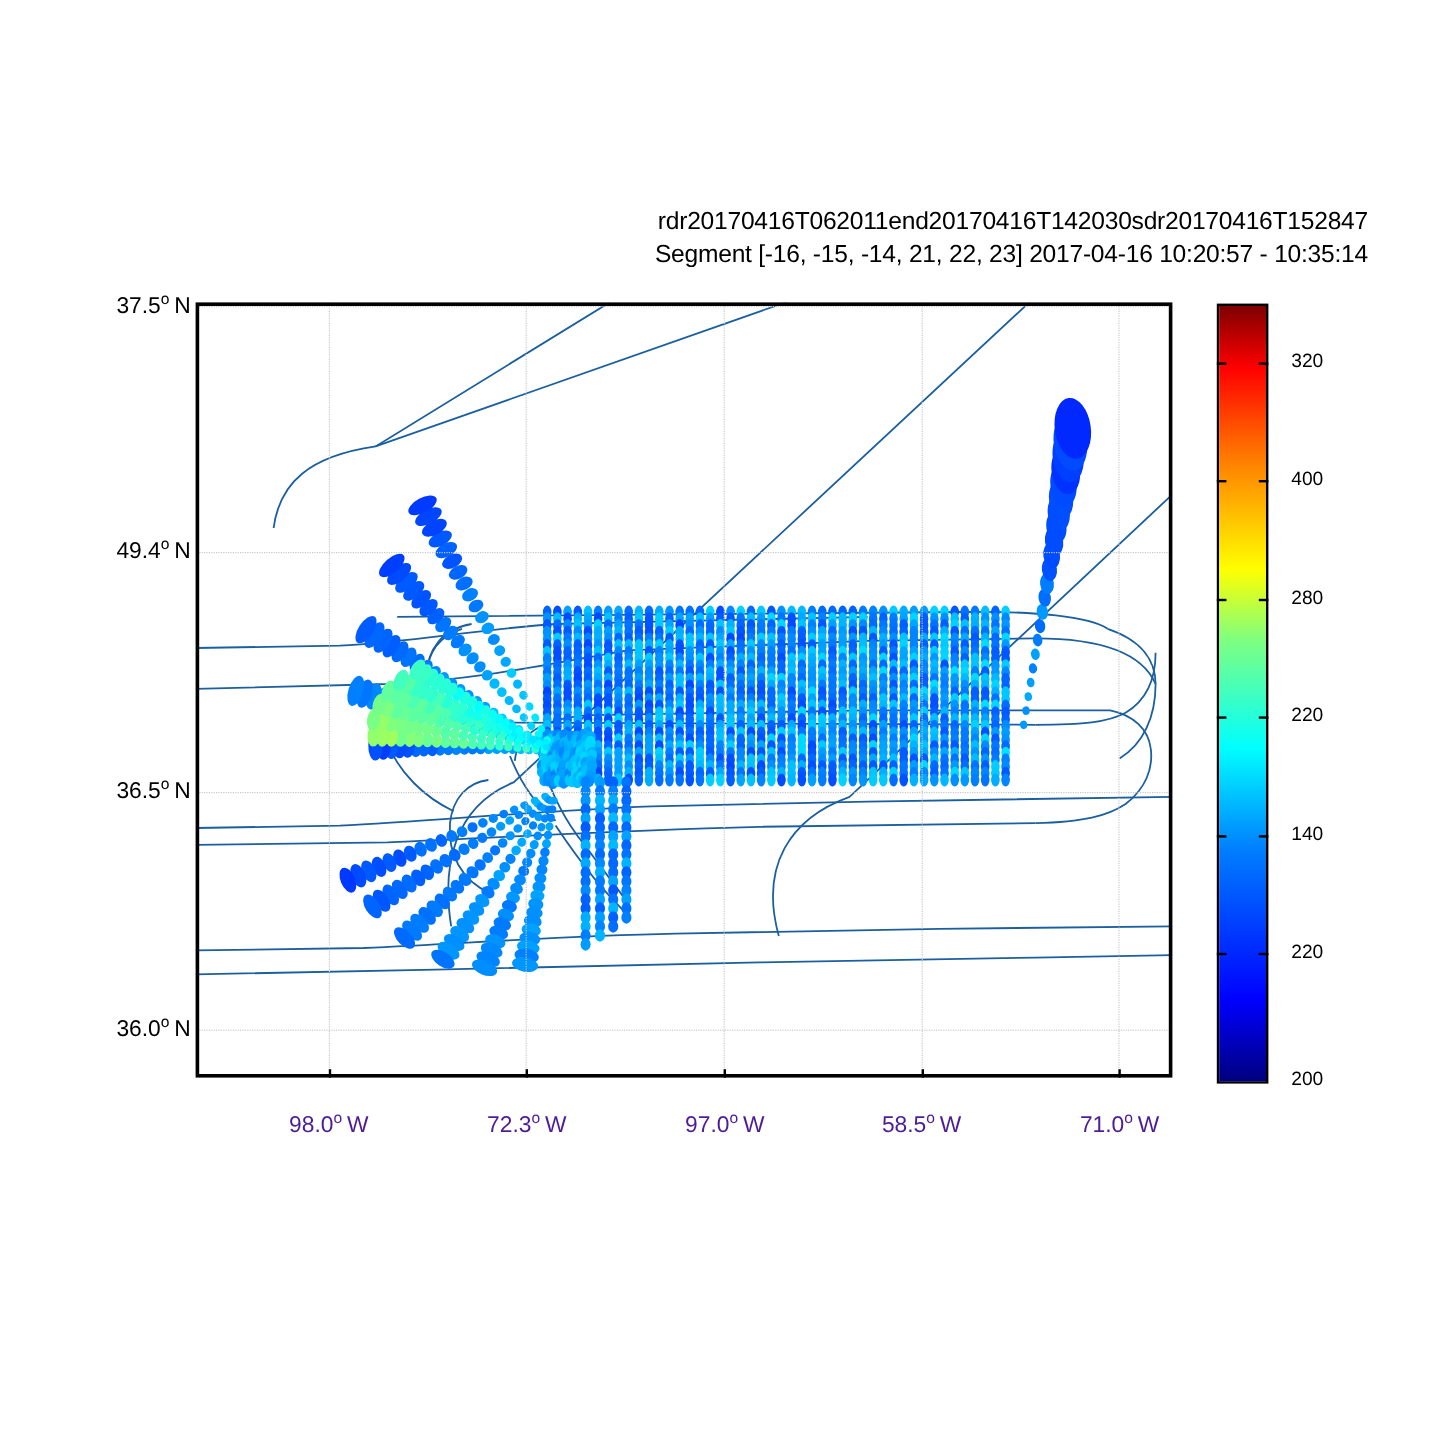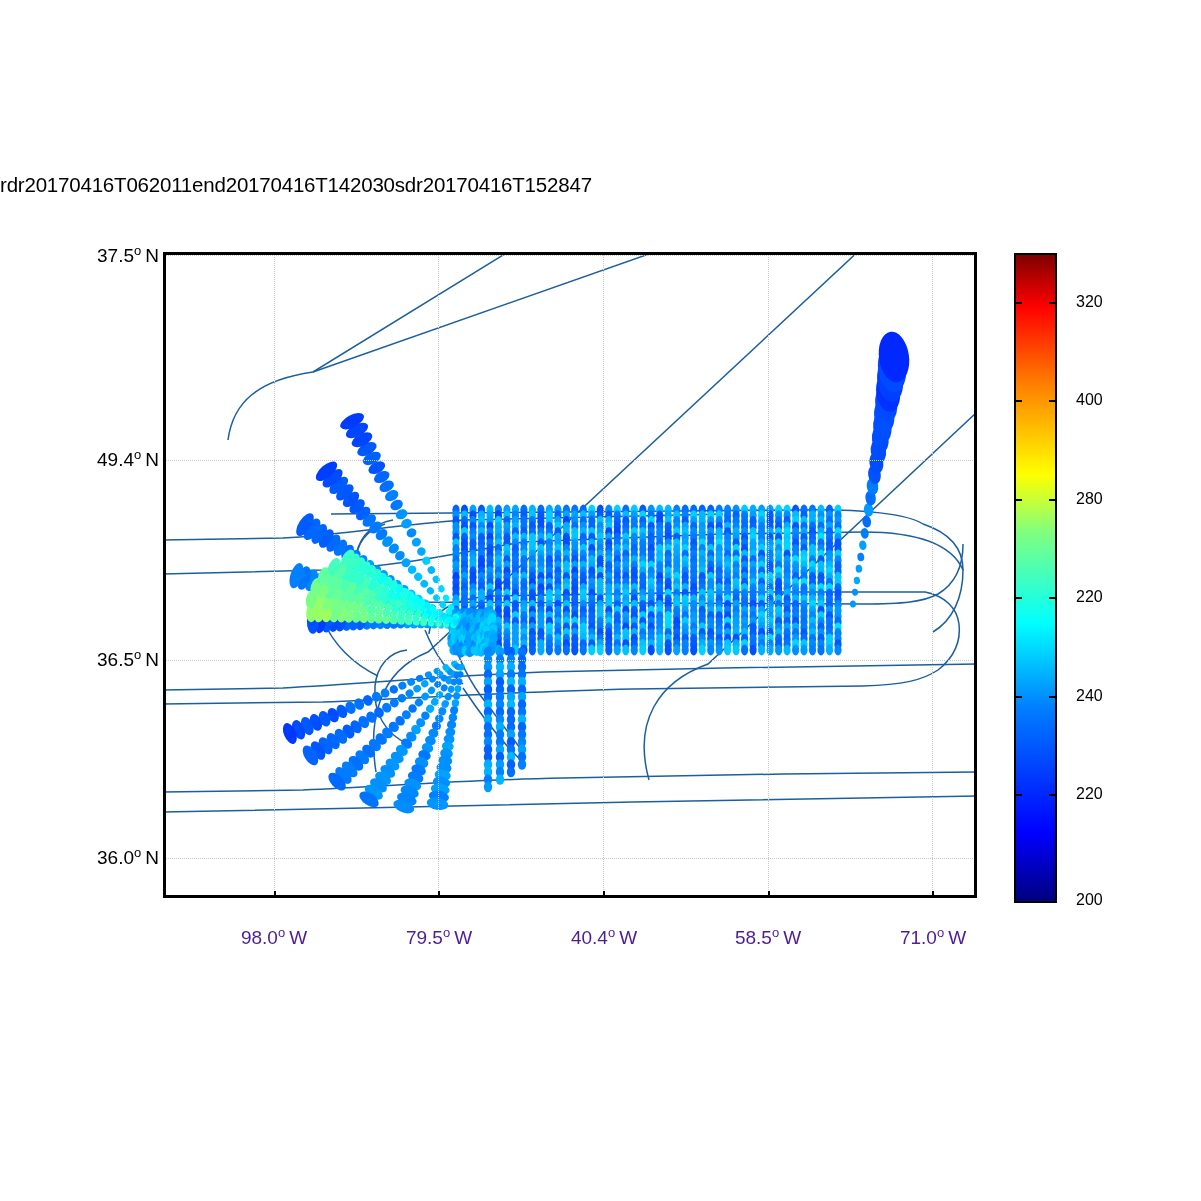--- a/index.html
+++ b/index.html
@@ -2,21 +2,21 @@
 <html><head>
 <meta charset="utf-8">
 <style>
   html,body{margin:0;padding:0;background:#ffffff;}
   body{width:1201px;height:1201px;position:relative;overflow:hidden;
        font-family:"Liberation Sans","DejaVu Sans",sans-serif;}
 
   #figure{position:absolute;left:0;top:0;width:1201px;height:1201px;background:#fff;}
 
   
-  #title-block{position:absolute;left:0;top:172px;width:1140px;text-align:left;
+  #title-block{position:absolute;left:0;top:172px;width:1140px;text-align:right;
                color:#000;line-height:1.30;}
   #title-line1{font-size:20.5px;letter-spacing:-0.2px;}
   #title-line2{font-size:20.5px;letter-spacing:-0.2px;}
 
   
   #axes{position:absolute;left:163px;top:252px;width:814px;height:646px;
         background:#ffffff;box-sizing:border-box;}
   #axes-frame{position:absolute;left:0;top:0;width:100%;height:100%;
               border:3.5px solid #000;box-sizing:border-box;pointer-events:none;z-index:40;}
   #plot-clip{position:absolute;left:0;top:0;width:100%;height:100%;overflow:hidden;}
@@ -57,20 +57,21 @@
 
   svg{display:block;}
 </style>
 </head>
 <body>
 
 <div id="figure">
 
   <div id="title-block">
     <div id="title-line1">rdr20170416T062011end20170416T142030sdr20170416T152847</div>
+    <div id="title-line2">Segment [-16, -15, -14, 21, 22, 23] 2017-04-16 10:20:57 - 10:35:14</div>
   </div>
 
   <div id="axes">
 
     <div id="plot-clip">
 
       <div class="gridline-v" style="left:13.6%"></div>
       <div class="gridline-v" style="left:33.8%"></div>
       <div class="gridline-v" style="left:54.1%"></div>
       <div class="gridline-v" style="left:74.3%"></div>
@@ -1897,24 +1898,24 @@
     <div class="tickmark-x" style="left:33.8%"></div>
     <div class="tickmark-x" style="left:54.1%"></div>
     <div class="tickmark-x" style="left:74.3%"></div>
     <div class="tickmark-x" style="left:94.5%"></div>
   </div>
 
   <div class="xtick-label" style="left:274px">
     <span>98.0</span><span class="deg">o</span><span class="hemi">W</span>
   </div>
   <div class="xtick-label" style="left:439px">
-    <span>79.5</span><span class="deg">o</span><span class="hemi">W</span>
+    <span>72.3</span><span class="deg">o</span><span class="hemi">W</span>
   </div>
   <div class="xtick-label" style="left:604px">
-    <span>40.4</span><span class="deg">o</span><span class="hemi">W</span>
+    <span>97.0</span><span class="deg">o</span><span class="hemi">W</span>
   </div>
   <div class="xtick-label" style="left:768px">
     <span>58.5</span><span class="deg">o</span><span class="hemi">W</span>
   </div>
   <div class="xtick-label" style="left:933px">
     <span>71.0</span><span class="deg">o</span><span class="hemi">W</span>
   </div>
 
   <div class="ytick-label" style="left:97px;top:256px">
     <span>37.5</span><span class="deg">o</span><span class="hemi">N</span>
@@ -1943,17 +1944,17 @@
   <div class="cb-tick-right" style="top:597px"></div>
   <div class="cb-tick-left" style="top:696px"></div>
   <div class="cb-tick-right" style="top:696px"></div>
   <div class="cb-tick-left" style="top:794px"></div>
   <div class="cb-tick-right" style="top:794px"></div>
 
   <div class="cb-tick-label" style="top:302px">320</div>
   <div class="cb-tick-label" style="top:400px">400</div>
   <div class="cb-tick-label" style="top:499px">280</div>
   <div class="cb-tick-label" style="top:597px">220</div>
-  <div class="cb-tick-label" style="top:696px">240</div>
+  <div class="cb-tick-label" style="top:696px">140</div>
   <div class="cb-tick-label" style="top:794px">220</div>
   <div class="cb-tick-label" style="top:900px">200</div>
 
 </div>
 
 </body></html>

